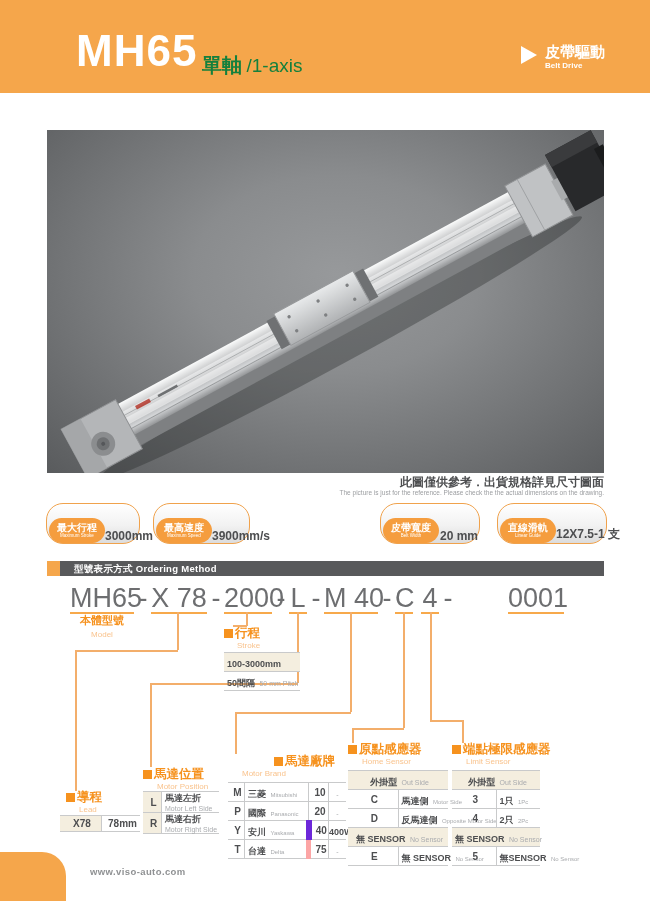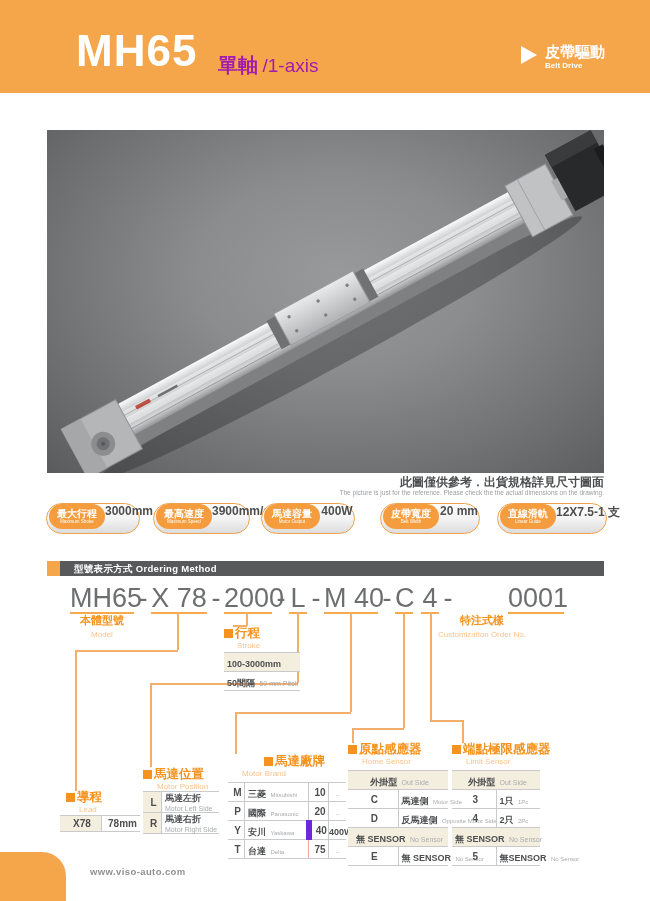--- a/index.html
+++ b/index.html
@@ -3,42 +3,42 @@
 <meta charset="utf-8">
 <style>
   html,body{margin:0;padding:0;background:#e9e9e9;}
   #page{position:relative;width:650px;height:901px;background:#ffffff;overflow:hidden;
         font-family:"Liberation Sans",sans-serif;}
   .abs{position:absolute;}
 
   
   .hdr{left:0;top:0;width:650px;height:93px;background:#F5A64B;}
   .hdr-model{left:76px;top:26px;font-size:44px;font-weight:bold;color:#ffffff;letter-spacing:1px;}
-  .hdr-sub{left:218px;top:52px;color:#a21caf;}
+  .hdr-sub{left:202px;top:52px;color:#15803d;}
   .hdr-sub .zh{font-size:20px;font-weight:bold;}
   .hdr-sub .en{font-size:19px;font-weight:normal;}
   .hdr-drive{left:545px;top:44px;color:#ffffff;line-height:1;}
   .hdr-drive .zh{font-size:15px;font-weight:bold;display:block;}
   .hdr-drive .en{font-size:8px;font-weight:bold;display:block;margin-top:3px;}
   .play{left:521px;top:46px;width:0;height:0;border-left:16px solid #ffffff;
         border-top:9px solid transparent;border-bottom:9px solid transparent;}
 
   
   .photo{left:47px;top:130px;width:557px;height:343px;
          background:radial-gradient(ellipse at 52% 42%, #97999b 0%, #8a8c8e 35%, #707274 70%, #595b5d 100%);}
   .photo svg{display:block;}
 
   
   .cap-zh{left:204px;top:474px;width:400px;text-align:right;font-size:12px;font-weight:bold;color:#4D4E50;}
   .cap-en{left:204px;top:489px;width:400px;text-align:right;font-size:6.5px;color:#9b9da0;}
 
   
-  .badge{top:503px;height:31px;border:1.5px solid #F0A24C;border-radius:17px;
+  .badge{top:503px;height:41px;border:1.5px solid #F0A24C;border-radius:17px;
          background:linear-gradient(180deg,#ffffff 0%,#f2f2f2 55%,#dcdcdc 100%);
-         box-sizing:border-box;display:flex;align-items:flex-start;}
+         box-sizing:border-box;display:flex;align-items:flex-end;}
   .badge .pill{margin-left:2px;width:56px;height:25px;border-radius:13px;background:#F59D3E;
          color:#ffffff;display:flex;flex-direction:column;align-items:center;justify-content:center;flex:none;}
   .badge .pill .zh{font-size:10px;font-weight:bold;line-height:10px;}
   .badge .pill .en{font-size:4.5px;line-height:6px;white-space:nowrap;}
   .badge .val{flex:1;text-align:center;font-size:12px;font-weight:bold;color:#4D4E50;white-space:nowrap;}
 
   
   .secbar{left:47px;top:561px;width:557px;height:15px;background:#58595B;}
   .secsq{left:47px;top:561px;width:13px;height:15px;background:#F5A64B;}
   .sectitle{left:66px;top:563px;font-size:9.5px;font-weight:bold;color:#ffffff;letter-spacing:0.3px;padding-left:8px;}
@@ -158,27 +158,20 @@
     </div>
     <div class="val">3000mm</div>
   </div>
   <div class="abs badge" style="left:153px;width:97px;">
     <div class="pill">
       <span class="zh">最高速度</span>
       <span class="en">Maximum Speed</span>
     </div>
     <div class="val">3900mm/s</div>
   </div>
-  <div class="abs badge" style="left:261px;width:94px;">
-    <div class="pill">
-      <span class="zh">馬達容量</span>
-      <span class="en">Motor Output</span>
-    </div>
-    <div class="val">400W</div>
-  </div>
   <div class="abs badge" style="left:380px;width:100px;">
     <div class="pill">
       <span class="zh">皮帶寬度</span>
       <span class="en">Belt Width</span>
     </div>
     <div class="val">20 mm</div>
   </div>
   <div class="abs badge" style="left:497px;width:110px;">
     <div class="pill">
       <span class="zh">直線滑軌</span>
@@ -206,24 +199,20 @@
   <span class="seg" style="left:380px;width:14px;">-</span>
   <span class="seg u" style="left:395px;width:18px;">C</span>
   <span class="seg u" style="left:421px;width:18px;">4</span>
   <span class="seg" style="left:441px;width:14px;">-</span>
   <span class="seg u" style="left:476px;width:56px;margin-left:32px;">0001</span>
 
   <div class="abs biglabel" style="left:62px;top:613px;width:80px;">
     <span class="zh">本體型號</span>
     <span class="en">Model</span>
   </div>
-  <div class="abs biglabel" style="left:412px;top:613px;width:140px;">
-    <span class="zh">特注式樣</span>
-    <span class="en">Customization Order No.</span>
-  </div>
 
   <div class="abs vline" style="left:177px;top:612px;height:38px;"></div>
   <div class="abs hline" style="left:75px;top:650px;width:103px;"></div>
   <div class="abs vline" style="left:75px;top:650px;height:141px;"></div>
 
   <div class="abs vline" style="left:246px;top:612px;height:14px;"></div>
   <div class="abs hline" style="left:233px;top:625px;width:14px;"></div>
 
   <div class="abs vline" style="left:297px;top:612px;height:71px;"></div>
   <div class="abs hline" style="left:150px;top:683px;width:148px;"></div>
@@ -288,21 +277,21 @@
     <tr style="height:19px;">
       <td class="codecell beige">R</td>
       <td>
             <span class="zh9" style="display:block;">馬達右折</span>
           <span class="en7" style="display:block;">Motor Right Side</span>
           </td>
     </tr>
   </tbody>
     </table>
 
-  <div class="abs boxlabel" style="left:228px;top:755px;padding-left:36px;">
+  <div class="abs boxlabel" style="left:238px;top:755px;padding-left:36px;">
     <span class="sq"></span><span class="zh">馬達廠牌</span>
   </div>
   <div class="abs boxsub" style="left:242px;top:769px;">Motor Brand</div>
   <table class="abs otbl" style="left:228px;top:782px;width:118px;">
     <tbody>
         <tr style="height:14px;">
       <td class="codecell" style="width:13px;">M</td>
       <td style="width:60px;"><span class="zh9">三菱</span> <span class="en65">Mitsubishi</span></td>
       <td class="codecell" style="width:16px;border-left:1px solid #C9CACB;">10</td>
       <td style="text-align:center;padding:0;"><span class="en7">-</span></td>
@@ -315,21 +304,21 @@
     </tr>
     <tr style="height:14px;">
       <td class="codecell">Y</td>
       <td><span class="zh9">安川</span> <span class="en65">Yaskawa</span></td>
       <td class="codecell" style="border-left:6px solid #6d28d9;">40</td>
       <td style="text-align:center;padding:0;"><span class="zh9">400W</span></td>
     </tr>
     <tr style="height:14px;">
       <td class="codecell">T</td>
       <td><span class="zh9">台達</span> <span class="en65">Delta</span></td>
-      <td class="codecell" style="border-left:1px solid #fca5a5;">75</td>
+      <td class="codecell" style="border-left:5px solid #fca5a5;">75</td>
       <td style="text-align:center;padding:0;"><span class="en7">-</span></td>
     </tr>
   </tbody>
     </table>
 
   <div class="abs boxlabel" style="left:348px;top:743px;">
     <span class="sq"></span><span class="zh">原點感應器</span>
   </div>
   <div class="abs boxsub" style="left:362px;top:757px;">Home Sensor</div>
   <table class="abs otbl" style="left:348px;top:770px;width:100px;">

